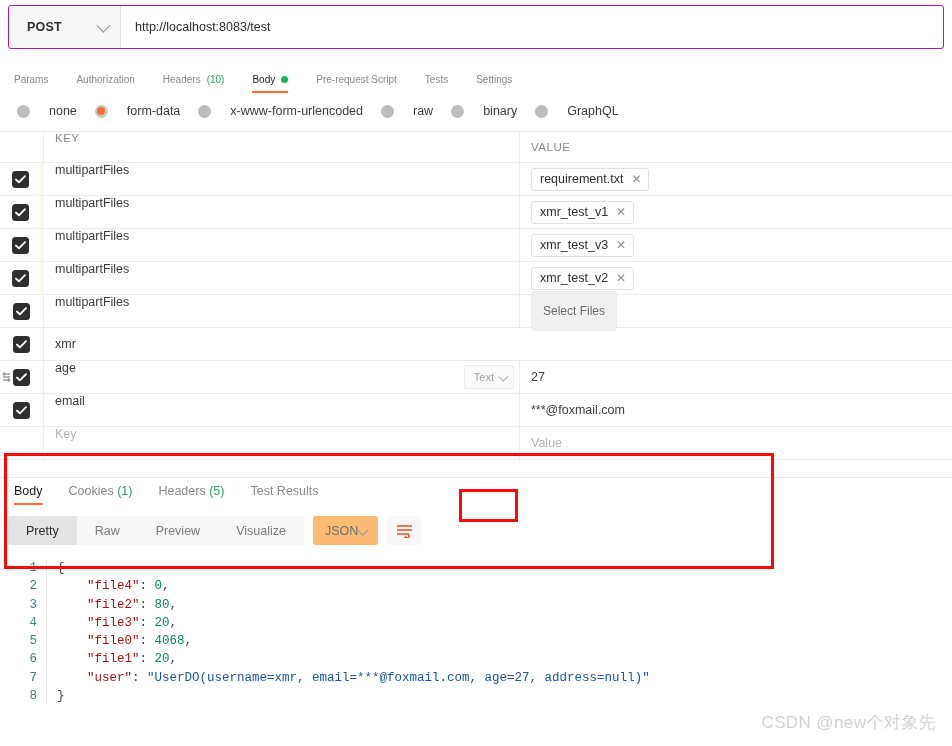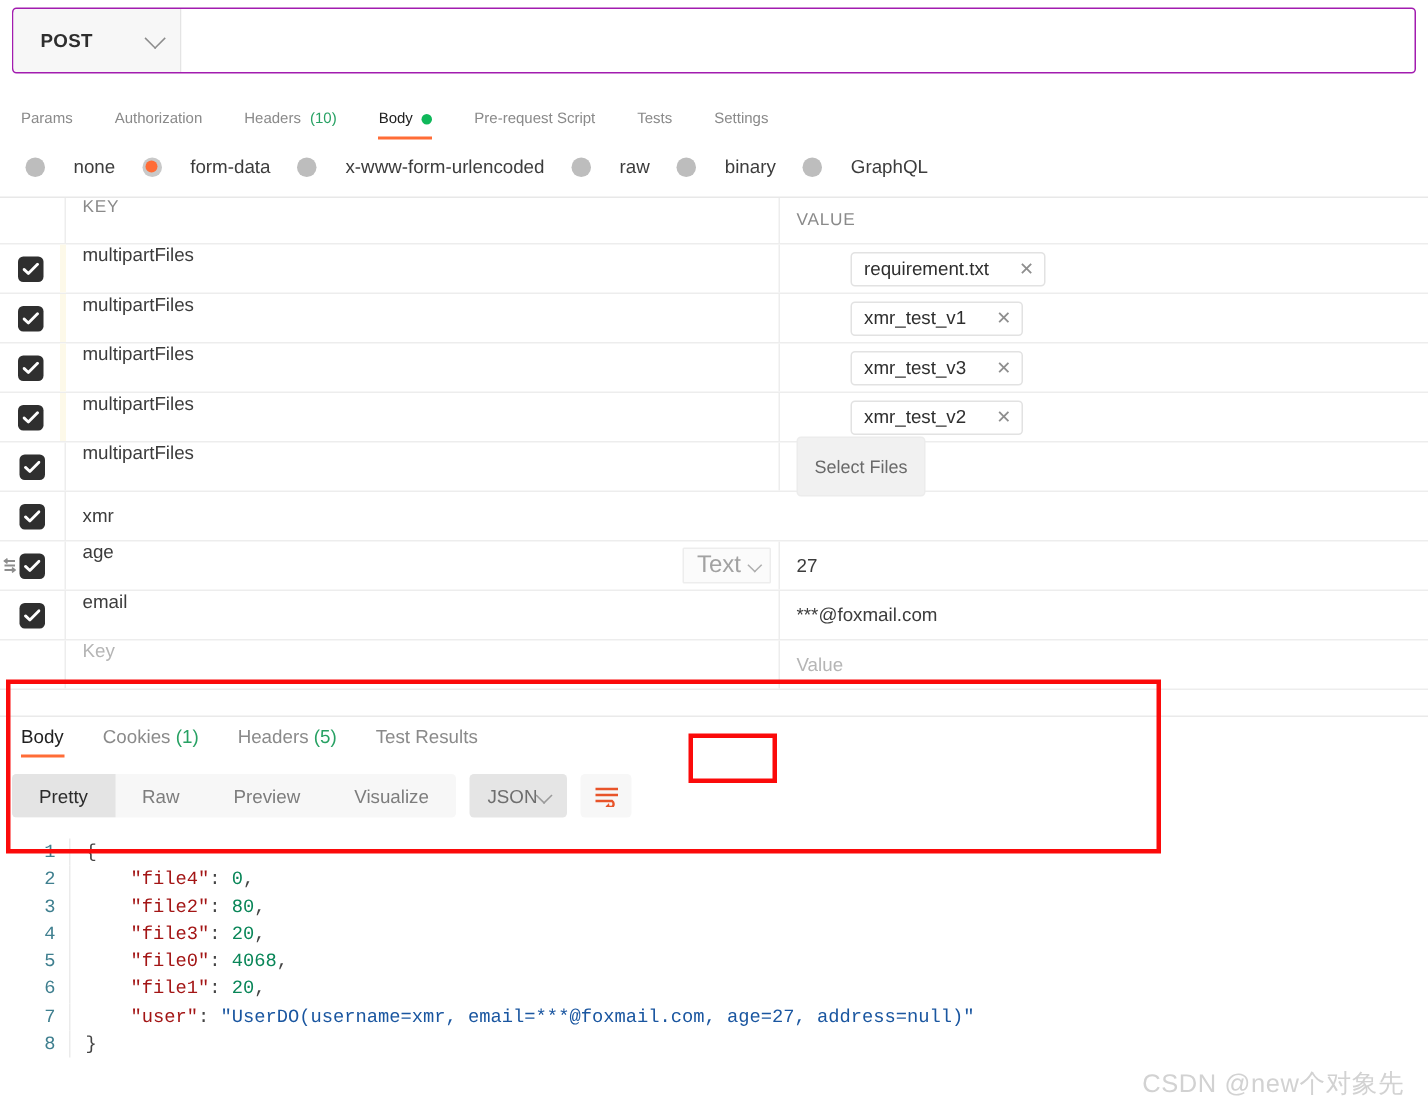--- a/index.html
+++ b/index.html
@@ -194,46 +194,45 @@
   }
   .typesel {
     position: absolute;
     right: 5px; top: 50%;
     transform: translateY(-50%);
     height: 24px;
     padding: 0 7px 0 9px;
     display: flex;
     align-items: center;
     gap: 5px;
-    font-size: 16px;
+    font-size: 11px;
     color: #a2a2a2;
     background: #fbfbfb;
     border: 1px solid #ededed;
     border-radius: 1px;
     cursor: pointer;
   }
   .typesel .chev {
     width: 7px; height: 7px;
     border-right: 1.3px solid #aeaeae;
     border-bottom: 1.3px solid #aeaeae;
     transform: rotate(45deg) translateY(-1px);
   }
   .filechip {
     display: inline-flex;
     align-items: center;
-    gap: 20px;
+    gap: 8px;
     height: 23px;
     padding: 0 7px 0 8px;
     background: #ffffff;
     border: 1px solid #e2e2e2;
     border-radius: 3px;
     font-size: 12.5px;
     color: #2e2e2e;
     white-space: nowrap;
-    margin-left: 36px;
   }
   .chipx {
     font-size: 12px;
     color: #8e8e8e;
     cursor: pointer;
     line-height: 1;
   }
   .selfiles {
     height: 40px;
     padding: 12px 11px;
@@ -313,21 +312,21 @@
   }
   .seg.active {
     background: #e4e4e4;
     color: #2b2b2b;
   }
   .jsonsel {
     display: flex;
     align-items: center;
     height: 29px;
     padding: 0 12px;
-    background: #e5e5e5;
+    background: #fdba74;
     border-radius: 3px;
     font-size: 12.5px;
     color: #6e6e6e;
     cursor: pointer;
   }
   .jsonsel .chev {
     width: 8px; height: 8px;
     border-right: 1.3px solid #9a9a9a;
     border-bottom: 1.3px solid #9a9a9a;
     transform: rotate(45deg) translateY(-1px);
@@ -380,20 +379,23 @@
   }
 </style>
 </head>
 <body>
 
 <div class="urlbar">
   <div class="method">
     <span>POST</span>
     <span class="chev"></span>
   </div>
+  <div class="urlinput">
+    <span>http://localhost:8083/test</span>
+  </div>
 </div>
 
 <div class="reqtabs" id="reqtabs">
     <div class="rtab">
       <span>Params</span>
     </div>
     <div class="rtab">
       <span>Authorization</span>
     </div>
     <div class="rtab">

